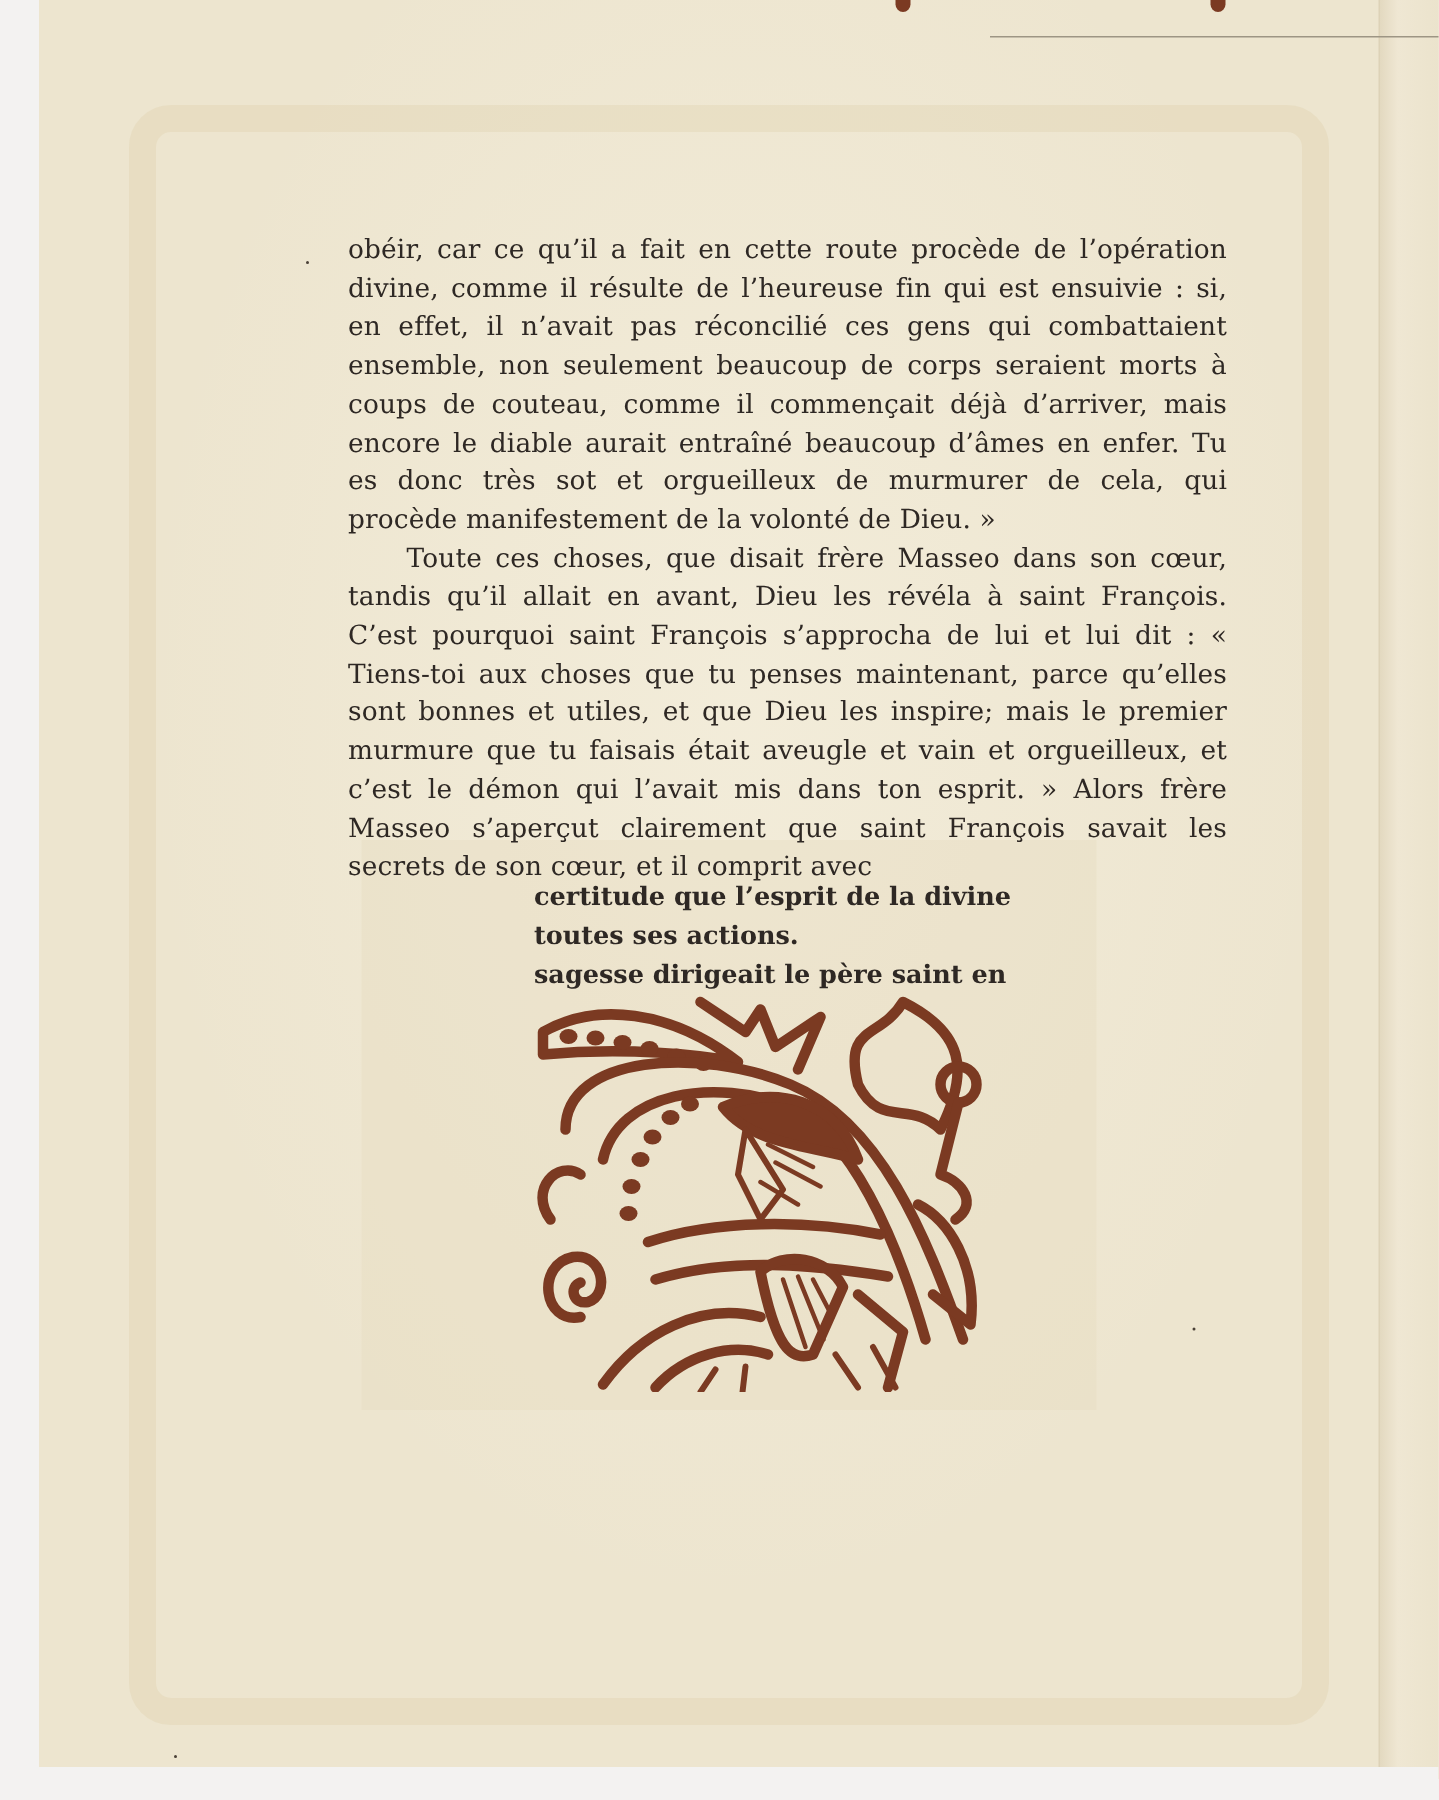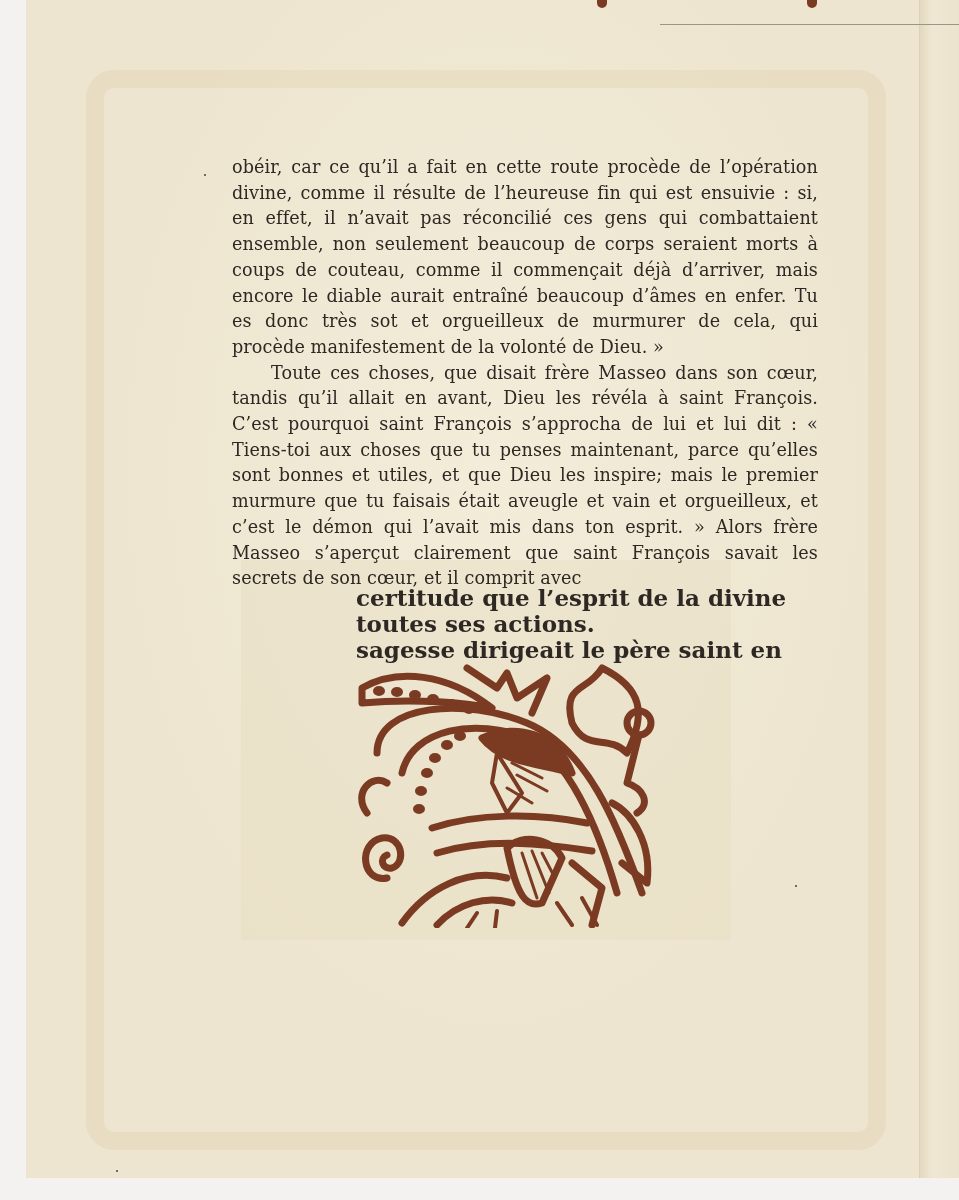--- a/index.html
+++ b/index.html
@@ -40,21 +40,21 @@
     .text-block {
       position: absolute; left: 216px; top: 155px; width: 586px;
       color: #2e2824; font-size: 17.6px; line-height: 25.7px; font-weight: normal;
       letter-spacing: 0.1px;
       margin-left: 16px;
     }
     .text-block p { margin: 0; text-align: justify; text-align-last: left; }
     .text-block p.indent { text-indent: 39px; }
     .tail {
       position: absolute; left: 356px; top: 585px; width: 320px;
-      color: #2e2824; font-size: 23px; line-height: 26px; font-weight: bold;
+      color: #2e2824; font-size: 17px; line-height: 26px; font-weight: bold;
     }
     .tail div { white-space: nowrap; }
     .vignette {
       position: absolute; left: 357px; top: 663px; width: 300px; height: 265px;
     }
     .speck { position: absolute; width: 2px; height: 2px; background: #4a4036; border-radius: 50%; }
   </style>
 </head>
 <body>
 

